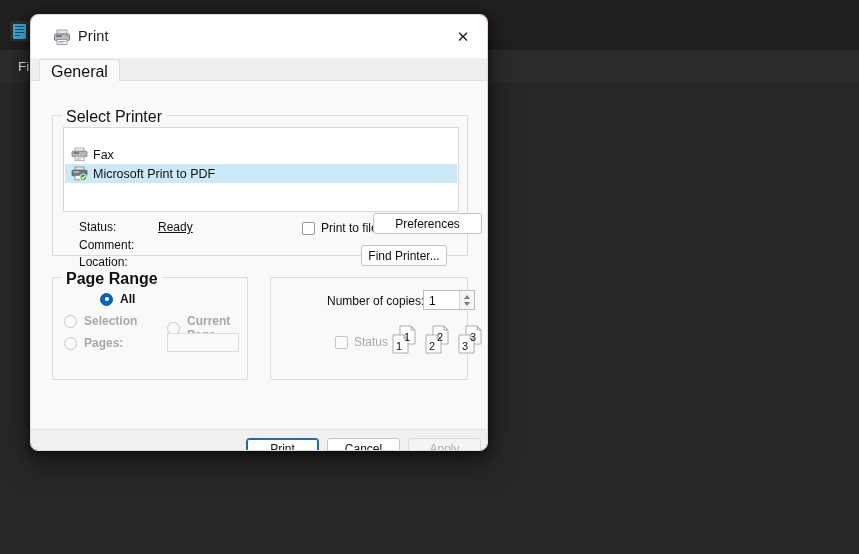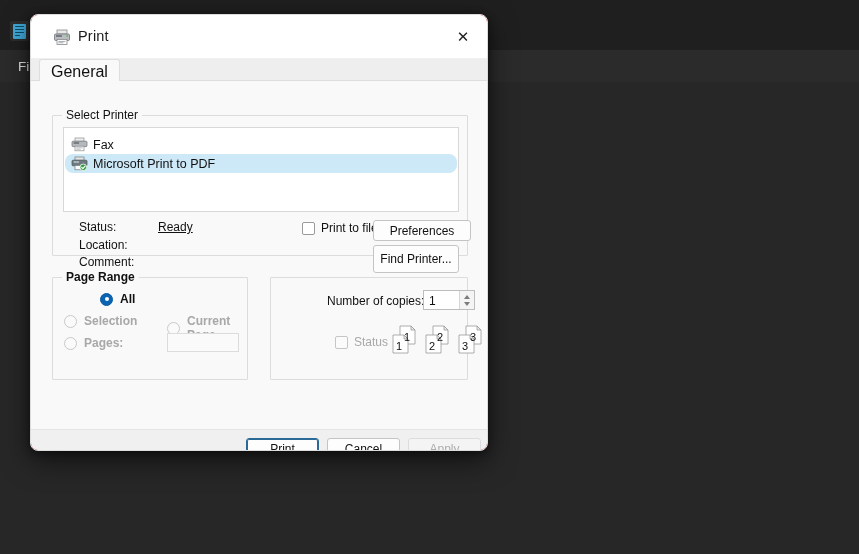--- a/index.html
+++ b/index.html
@@ -86,34 +86,34 @@
 
   #dlg-body {
     position: absolute; left: 0; top: 66px; width: 458px; height: 348px;
     background: #f9f9f9;
   }
 
   
   .groupbox { position: absolute; border: 1px solid #dcdcdc; border-radius: 1px; background: transparent; }
   .group-label {
     position: absolute; top: -8px; left: 9px; padding: 0 4px;
-    background: #f9f9f9; font-size: 12px; color: #111;
+    background: #f9f9f9; font-size: 16px; color: #111;
   }
 
   #gb-select-printer { left: 21px; top: 34px; width: 416px; height: 141px; }
   #printer-list {
     position: absolute; left: 10px; top: 11px; width: 396px; height: 85px;
     background: #ffffff; border: 1px solid #d8d8d8;
-    padding-top: 7px;
+    padding-top: 17px;
   }
   .printer-item {
     position: relative; height: 19px; margin: 0 1px; padding-left: 28px;
     display: flex; align-items: center; font-size: 12.5px; color: #111;
   }
-  .printer-item.selected { background: #cde8f6; border-radius: 8px; }
+  .printer-item.selected { background: #cde8f6; }
   .printer-ico { position: absolute; left: 6px; top: 2px; width: 17px; height: 15px; }
 
   .status-grid { position: absolute; left: 10px; top: 104px; width: 396px; margin-left: 16px; }
   .status-row { position: relative; height: 17.5px; font-size: 12px; color: #111; }
   .status-key { position: absolute; left: 0; }
   .status-val { position: absolute; left: 79px; text-decoration: underline; }
 
   #print-to-file-wrap {
     position: absolute; left: 249px; top: 105px;
     display: flex; align-items: center; gap: 6px; font-size: 12px; color: #111;
@@ -122,22 +122,22 @@
     width: 13px; height: 13px; background: #fff;
     border: 1px solid #9a9a9a; border-radius: 2px; display: inline-block;
   }
   .cb.disabled { border-color: #c6c6c6; background: #fbfbfb; }
 
   .btn {
     background: #fdfdfd; border: 1px solid #c4c4c4; border-radius: 3px;
     font-size: 12px; color: #111; text-align: center;
     display: flex; align-items: center; justify-content: center;
   }
-  #btn-preferences { position: absolute; left: 320px; top: 104px; width: 98px; height: 21px; }
-  #btn-find-printer { position: absolute; left: 320px; top: 129px; width: 86px; height: 28px; }
+  #btn-preferences { position: absolute; left: 320px; top: 97px; width: 109px; height: 21px; }
+  #btn-find-printer { position: absolute; left: 308px; top: 129px; width: 86px; height: 21px; }
 
   #gb-page-range { left: 21px; top: 196px; width: 196px; height: 103px; font-weight: bold; }
   .radio-row { position: absolute; display: flex; align-items: center; gap: 7px; font-size: 12px; }
   .radio {
     width: 13px; height: 13px; border-radius: 50%;
     border: 1px solid #9a9a9a; background: #fff; position: relative; flex: none;
   }
   .radio.checked { border: 1px solid #0a5a9c; background: #0b64b4; }
   .radio.checked::after {
     content: ""; position: absolute; left: 3.5px; top: 3.5px;
@@ -254,25 +254,25 @@
           <span>Microsoft Print to PDF</span>
         </div>
       </div>
 
       <div class="status-grid">
         <div class="status-row">
           <span class="status-key">Status:</span>
           <span class="status-val">Ready</span>
         </div>
         <div class="status-row">
+          <span class="status-key">Comment:</span>
+          <span class="status-val"></span>
+        </div>
+        <div class="status-row">
           <span class="status-key">Location:</span>
-          <span class="status-val"></span>
-        </div>
-        <div class="status-row">
-          <span class="status-key">Comment:</span>
           <span class="status-val"></span>
         </div>
       </div>
 
       <div id="print-to-file-wrap">
         <span class="cb"></span>
         <span>Print to file</span>
       </div>
 
       <div class="btn" id="btn-preferences">Preferences</div>

